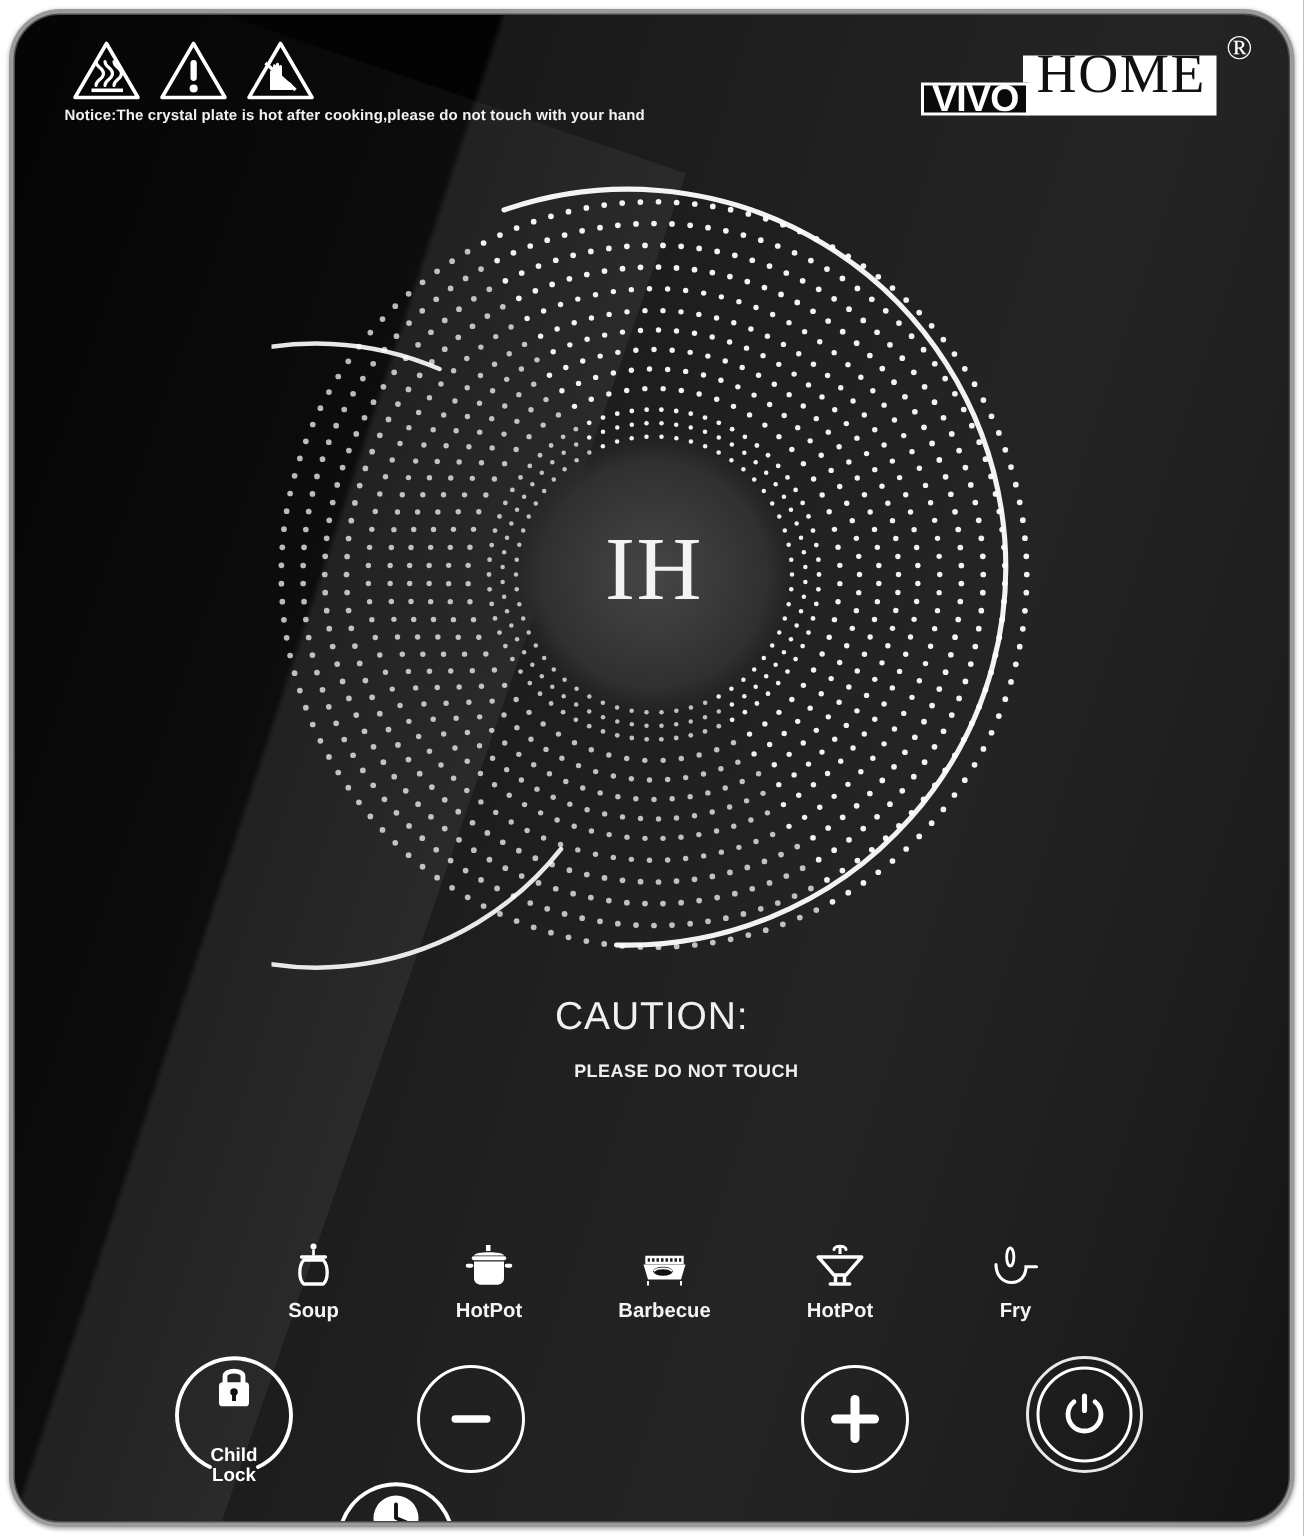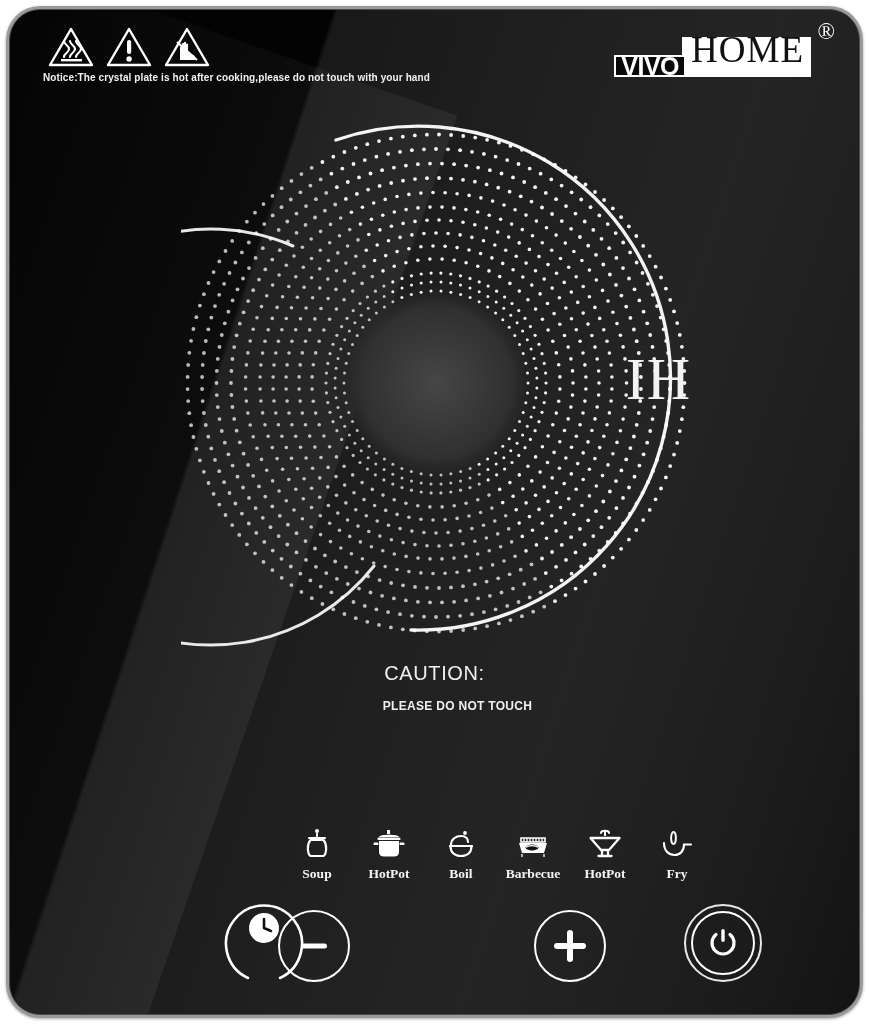--- a/index.html
+++ b/index.html
@@ -132,55 +132,54 @@
     top: 108px;
     width: 510px;
     height: 530px;
   }
   #hob svg { display: block; width: 100%; height: 100%; }
 
   #ih-mark {
     position: absolute;
     left: 0; right: 0;
     top: 231px;
-    text-align: right;
+    text-align: center;
     color: #f3f3f3;
     font-family: "Liberation Serif", serif;
     font-size: 60px;
     line-height: 1;
     letter-spacing: 1px;
   }
 
   
   #caution {
     position: absolute;
     left: 0; right: 0;
     top: 652px;
     text-align: center;
     color: #f0f0f0;
   }
-  #caution-title { font-size: 20px; letter-spacing: .6px; }
+  #caution-title { font-size: 26px; letter-spacing: .6px; }
   #caution-sub {
     font-size: 12px;
     font-weight: bold;
     letter-spacing: .3px;
     margin-top: 14px;
     padding-left: 46px;
   }
 
   
   #modes {
     position: absolute;
     left: 163px;
     top: 817px;
     width: 540px;
     display: flex;
-    justify-content: flex-end;
+    justify-content: space-between;
     align-items: flex-end;
-    font-family: Liberation Serif, serif;
   }
   .mode {
     display: flex;
     flex-direction: column;
     align-items: center;
     width: 72px;
   }
   .mode-ico { height: 34px; display: flex; align-items: flex-end; justify-content: center; }
   .mode-ico svg { display: block; }
   .mode-lbl {
@@ -1486,31 +1485,20 @@
             <path d="M7 9 C7 6 27 6 27 9 Z" fill="#fff"></path>
             <rect x="5.5" y="9.5" width="23" height="2.6" rx="1.2" fill="#fff"></rect>
             <path d="M7 13 L27 13 L27 24 C27 27 25 28.5 22 28.5 L12 28.5 C9 28.5 7 27 7 24 Z" fill="#fff"></path>
             <rect x="1.5" y="14.5" width="5" height="2.6" rx="1.2" fill="#fff"></rect>
             <rect x="27.5" y="14.5" width="5" height="2.6" rx="1.2" fill="#fff"></rect>
           </svg>
         </div>
         <div class="mode-lbl">HotPot</div>
       </div>
 
-      <div class="mode">
-        <div class="mode-ico">
-          <svg width="32" height="33" viewBox="0 0 32 33">
-            <circle cx="20" cy="5" r="1.9" fill="#fff"></circle>
-            <path d="M6 17 C6 11 11 8 16 8 C21 8 23 11 23 14" fill="none" stroke="#fff" stroke-width="2.2" stroke-linecap="round"></path>
-            <path d="M5.5 18 C5.5 24 9 28 16 28 C23 28 26.5 24 26.5 18 Z" fill="none" stroke="#fff" stroke-width="2.2" stroke-linejoin="round"></path>
-            <path d="M5 18 L27 18" stroke="#fff" stroke-width="2.2" stroke-linecap="round"></path>
-          </svg>
-        </div>
-        <div class="mode-lbl">Boil</div>
-      </div>
 
 
       <div class="mode">
         <div class="mode-ico">
           <svg width="38" height="33" viewBox="0 0 38 33">
             <path d="M7 10 L31 10 L31 14 L7 14 Z" fill="none" stroke="#fff" stroke-width="1.6"></path>
             <g stroke="#fff" stroke-width="1.3">
               <path d="M10 10 L10 14"></path>
                 <path d="M13 10 L13 14"></path>
                 <path d="M16 10 L16 14"></path>
@@ -1553,20 +1541,37 @@
             <path d="M4 15 C4 23 9 27 14.5 27 C20 27 24 23 24 16.5 L31 16.5" fill="none" stroke="#fff" stroke-width="2.1" stroke-linecap="round"></path>
           </svg>
         </div>
         <div class="mode-lbl">Fry</div>
       </div>
 
     </div>
 
     <div id="controls">
 
+      <div class="ctrl arc-btn" style="left:104px; top:6px;">
+        <svg class="arc-svg" viewBox="0 0 84 84">
+          <path d="M 26 78 A 38 38 0 1 1 58 78" fill="none" stroke="#fff" stroke-width="2.6" stroke-linecap="round"></path>
+        </svg>
+        <div class="arc-inner">
+          <svg width="30" height="34" viewBox="0 0 30 34">
+            <path d="M9 14 L9 9.5 C9 5 21 5 21 9.5 L21 14" fill="none" stroke="#fff" stroke-width="3.2" stroke-linecap="round"></path>
+            <rect x="5" y="13.5" width="20" height="16" rx="2.4" fill="#fff"></rect>
+            <circle cx="15" cy="20" r="2.5" fill="#111"></circle>
+            <rect x="13.7" y="20" width="2.6" height="6" fill="#111"></rect>
+          </svg>
+        </div>
+        <div class="arc-lbl two-line">
+          <div>Child</div>
+          <div>Lock</div>
+        </div>
+      </div>
 
       <div class="ctrl arc-btn" style="left:212px; top:6px;">
         <svg class="arc-svg" viewBox="0 0 84 84">
           <path d="M 26 78 A 38 38 0 1 1 58 78" fill="none" stroke="#fff" stroke-width="2.6" stroke-linecap="round"></path>
         </svg>
         <div class="arc-inner" style="top:11px;">
           <svg width="34" height="34" viewBox="0 0 34 34">
             <circle cx="17" cy="17" r="15" fill="#fff"></circle>
             <path d="M17 8 L17 17 L24 20" fill="none" stroke="#111" stroke-width="2.6" stroke-linecap="round" stroke-linejoin="round"></path>
           </svg>

